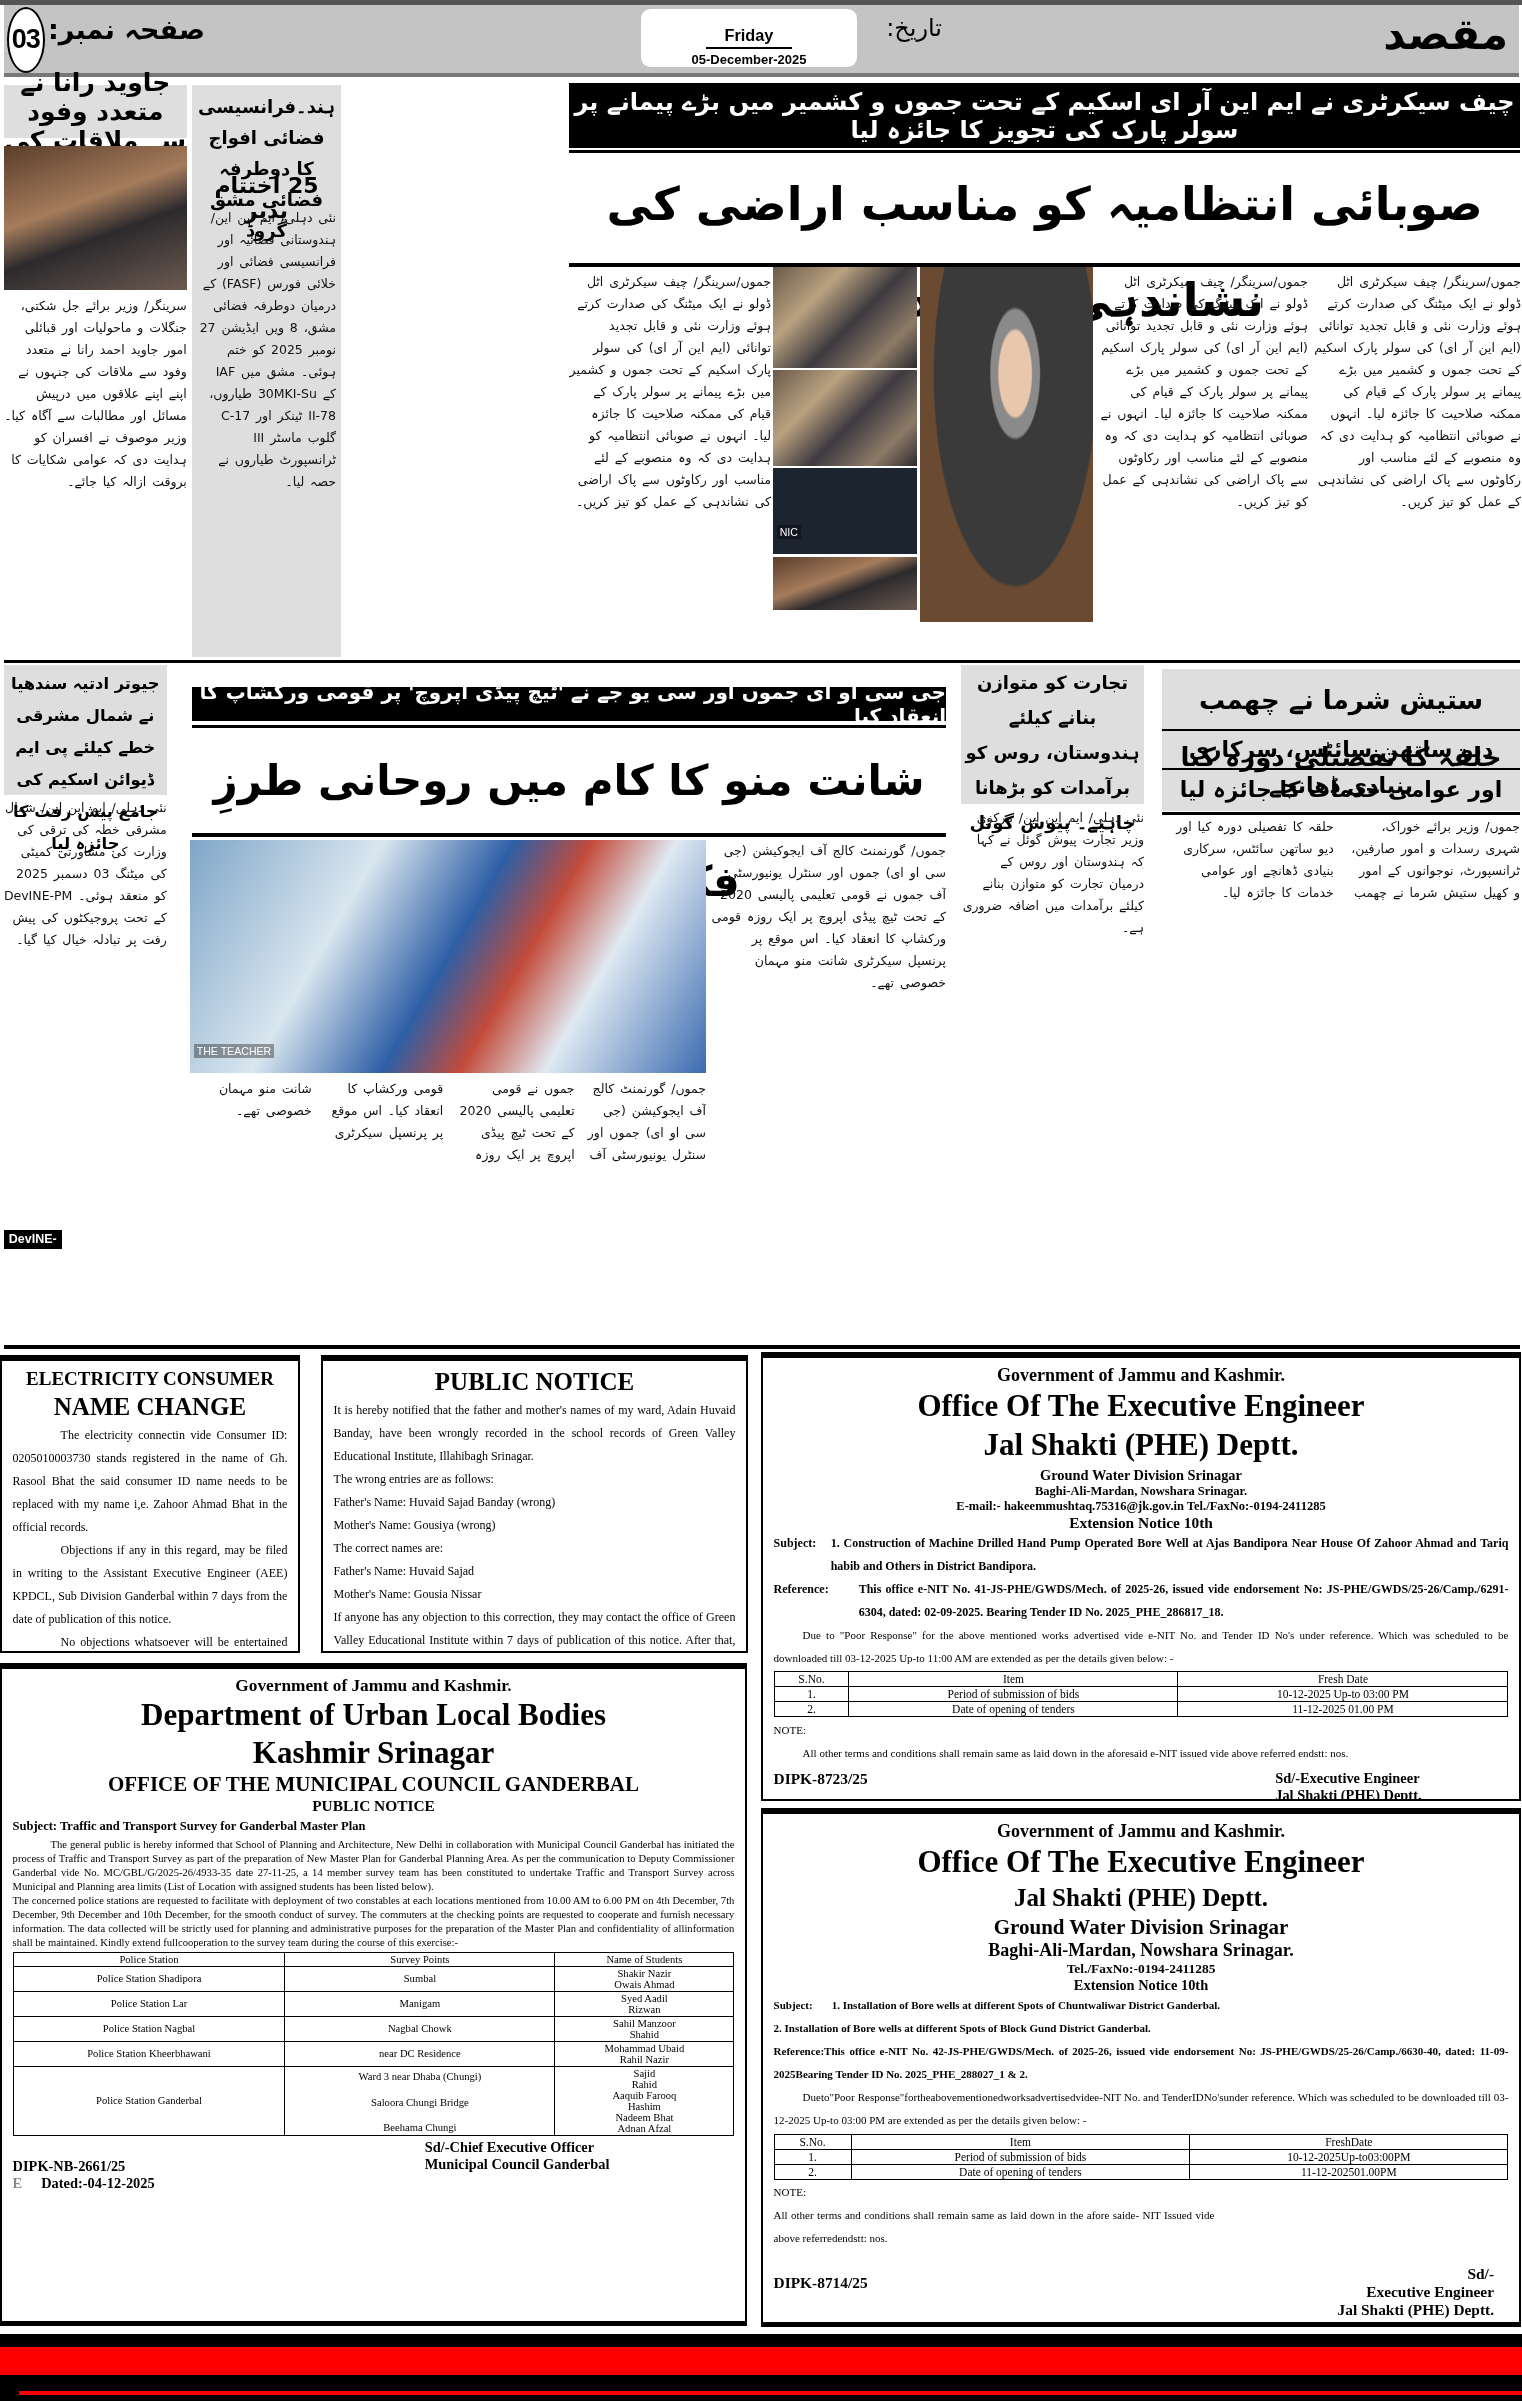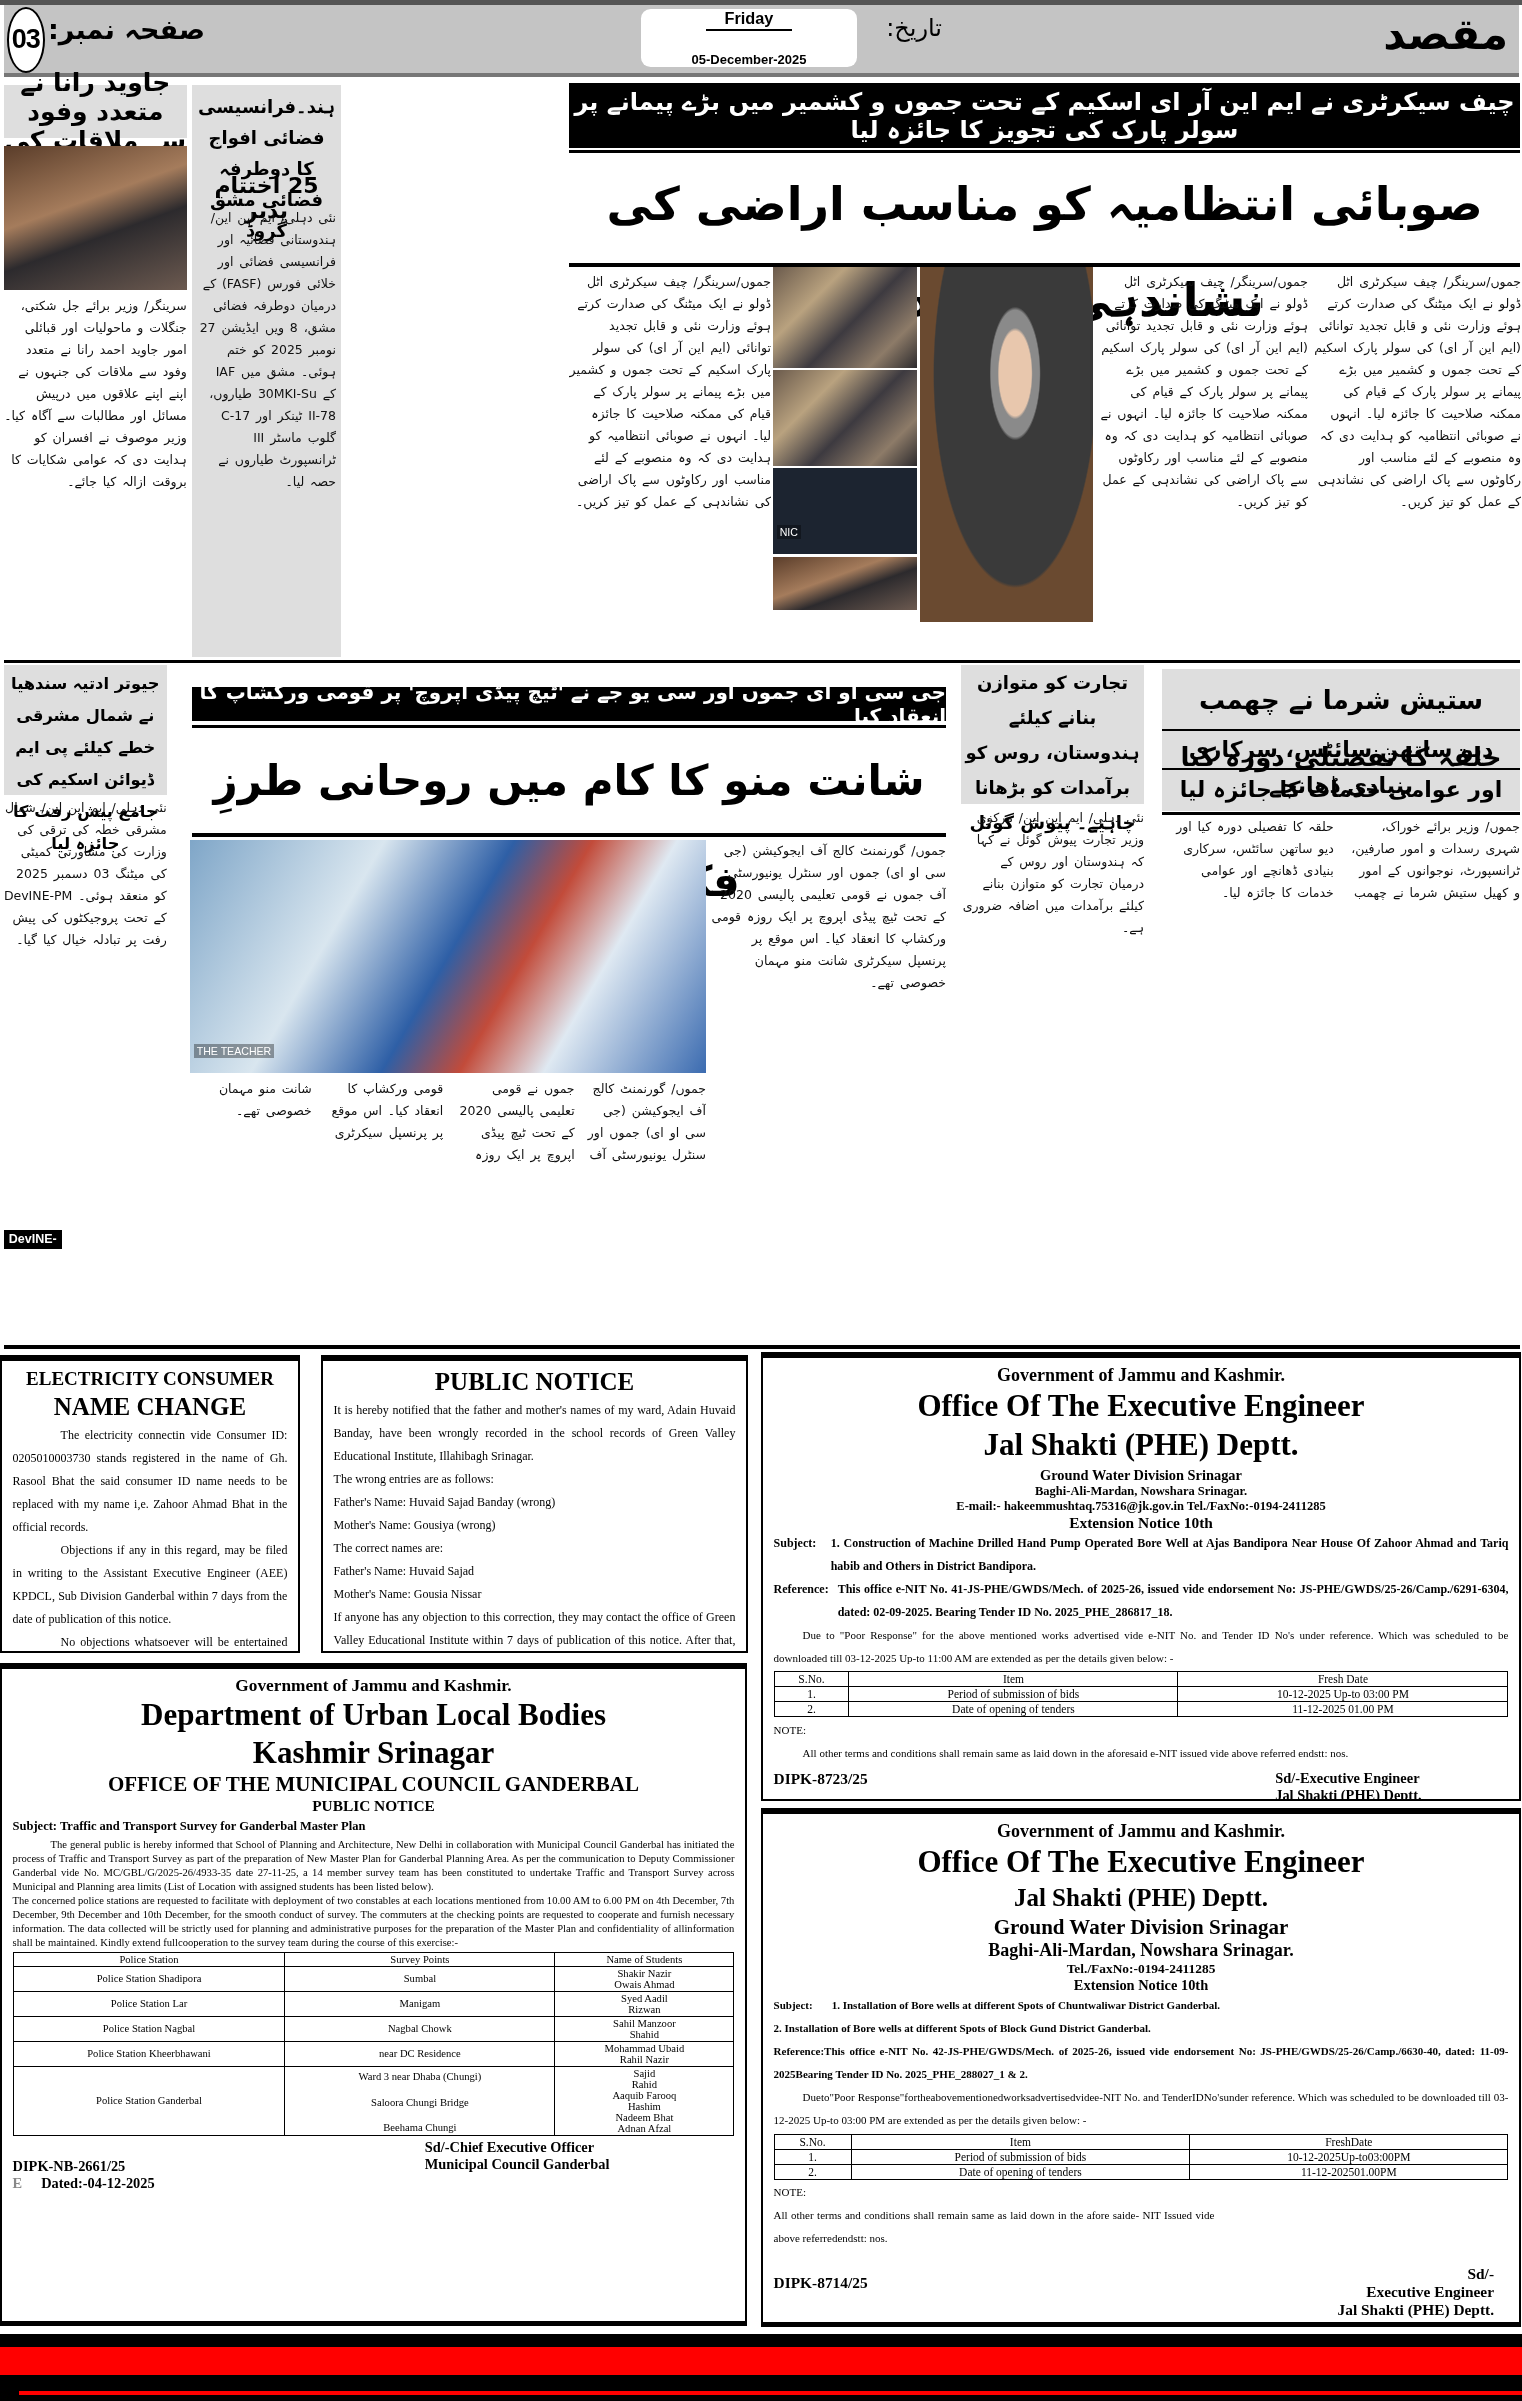--- a/index.html
+++ b/index.html
@@ -5,21 +5,21 @@
   *{box-sizing:border-box;margin:0;padding:0}
   html,body{width:1523px;height:2402px;background:#fff;overflow:hidden}
   body{position:relative;font-family:"Liberation Serif","DejaVu Serif",serif;color:#000}
   .abs{position:absolute}
   .urdu{font-family:"DejaVu Sans",sans-serif;direction:rtl;text-align:right}
   
   .topbar{left:0;top:0;width:1523px;height:4.8px;background:#555}
   .masthead{left:3.8px;top:4.8px;width:1515px;height:72px;background:#c4c4c4;border-bottom:4.8px solid #777}
   .pagebadge{left:6.7px;top:6.7px;width:38px;height:66px;border:2.9px solid #000;border-radius:50%;background:#fff;display:flex;align-items:center;justify-content:center;font-family:"Liberation Sans",sans-serif;font-weight:bold;font-size:27px;letter-spacing:-1px}
   .pagelabel{left:48px;top:14.4px;width:173px;font-size:27px;font-weight:bold;text-align:left}
-  .datebox{left:641px;top:8.6px;width:216px;height:58px;background:#fff;border-radius:9.6px;display:flex;flex-direction:column;align-items:center;justify-content:space-between;font-family:"Liberation Sans",sans-serif;font-weight:bold}
+  .datebox{left:641px;top:8.6px;width:216px;height:58px;background:#fff;border-radius:9.6px;display:flex;flex-direction:column;align-items:center;justify-content:flex-end;font-family:"Liberation Sans",sans-serif;font-weight:bold}
   .datebox .day{font-size:16.3px;border-bottom:2.4px double #000;padding:0 19px 1.9px}
   .datebox .date{font-size:13px;margin-top:2.9px}
   .datelabel{left:865px;top:14.4px;width:77px;font-size:24px;font-weight:normal}
   .logo{left:1345px;top:8.6px;width:163px;font-size:43px;font-weight:900;text-align:right}
   
   .blackbar{background:#000;color:#fff;display:flex;align-items:center;justify-content:center;font-weight:bold}
   .greybox{background:#dedede}
   .rule{height:3.8px;background:#000}
   .body-col{font-size:12.5px;line-height:22px;color:#111;overflow:hidden;word-spacing:1.9px}
   .photo{background:linear-gradient(135deg,#6a5a4c,#b9a27f 30%,#3d3a40 55%,#8d7b68 80%,#2d2b2e);}
@@ -140,21 +140,21 @@
   <div class="center b" style="font-size:31px;line-height:39px">Office Of The Executive Engineer</div>
   <div class="center b" style="font-size:31px;line-height:39px">Jal Shakti (PHE) Deptt.</div>
   <div class="center b" style="font-size:14.4px;margin-top:2.9px">Ground Water Division Srinagar</div>
   <div class="center b" style="font-size:12.5px">Baghi-Ali-Mardan, Nowshara Srinagar.</div>
   <div class="center b" style="font-size:12.5px">E-mail:- hakeemmushtaq.75316@jk.gov.in   Tel./FaxNo:-0194-2411285</div>
   <div class="center b" style="font-size:15.4px">Extension Notice 10th</div>
   <p class="b" style="display:flex;gap:14.4px">
       <span>Subject:</span>
       <span>1. Construction of Machine Drilled Hand Pump Operated Bore Well at Ajas Bandipora Near House Of Zahoor Ahmad and Tariq habib and Others in District Bandipora.</span>
     </p>
-  <p class="b" style="display:flex;gap:9px">
+  <p class="b" style="display:flex;gap:30px">
       <span>Reference:</span>
       <span>This office e-NIT No. 41-JS-PHE/GWDS/Mech. of 2025-26, issued vide endorsement No: JS-PHE/GWDS/25-26/Camp./6291-6304, dated: 02-09-2025. Bearing Tender ID No. 2025_PHE_286817_18.</span>
     </p>
   <p style="text-indent:29px;font-size:11px">Due to "Poor Response" for the above mentioned works advertised vide e-NIT No. and Tender ID No's under reference. Which was scheduled to be downloaded till 03-12-2025 Up-to 11:00 AM are extended as per the details given below: -</p>
   <table class="tender">
     <tbody>
         <tr>
           <th>S.No.</th>
           <th>Item</th>
           <th>Fresh Date</th>

